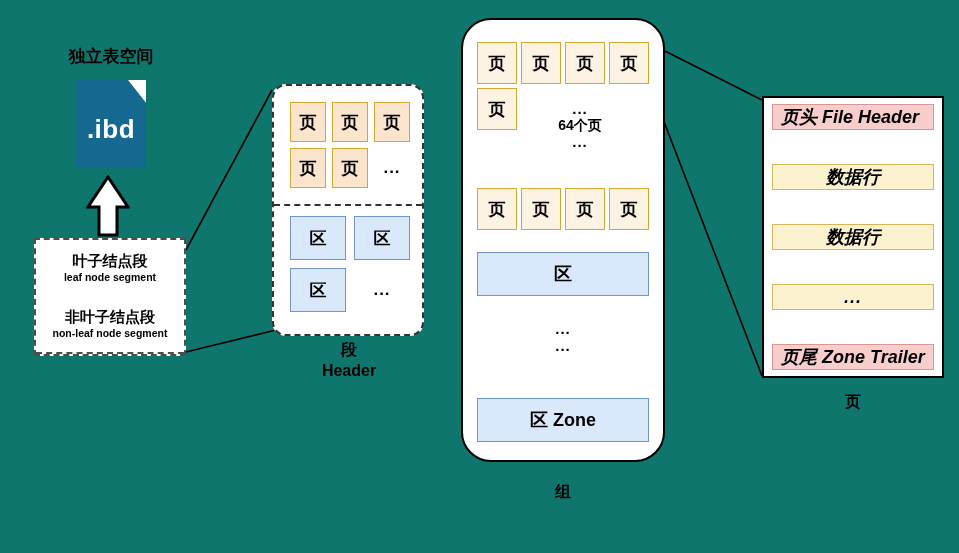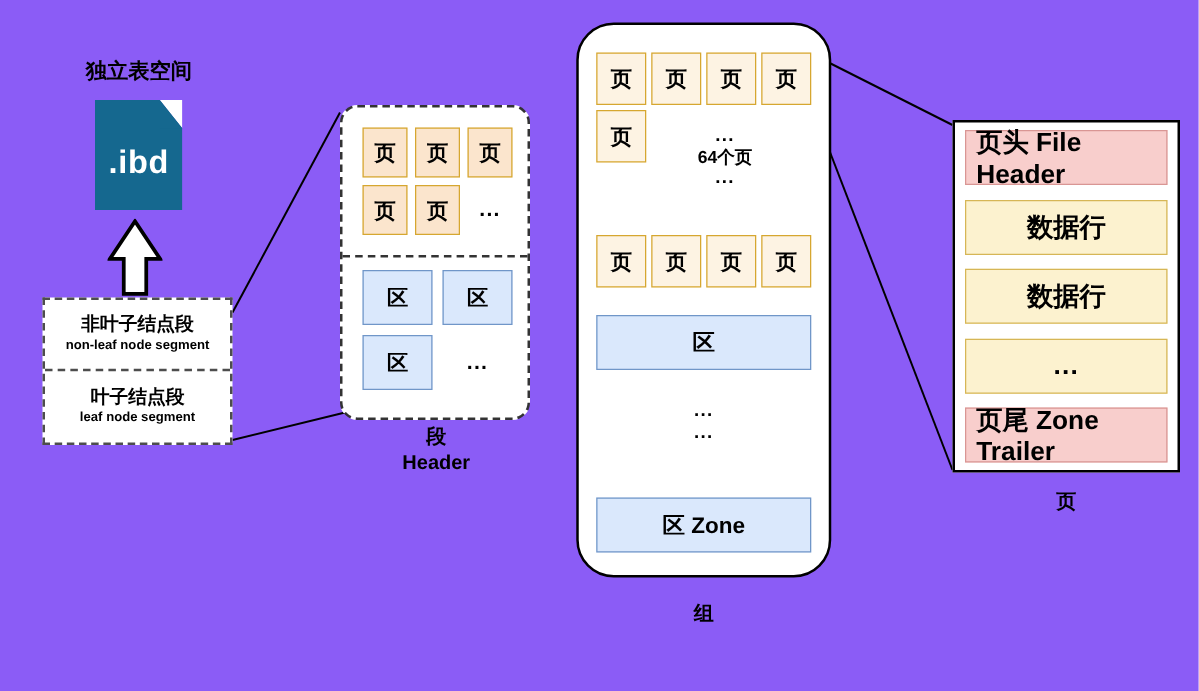--- a/index.html
+++ b/index.html
@@ -8,21 +8,21 @@
     background: #ffffff;
   }
   body {
     font-family: "Liberation Sans", "DejaVu Sans", sans-serif;
     color: #000000;
   }
   #canvas {
     position: relative;
     width: 959px;
     height: 553px;
-    background: #8b5cf6;
+    background: #0f766e;
     overflow: hidden;
   }
   .abs { position: absolute; }
 
   
   .ttl {
     font-size: 17px;
     font-weight: bold;
     text-align: center;
     line-height: 1.25;
@@ -178,25 +178,26 @@
     border: 2px solid #000000;
     box-sizing: border-box;
     background: #ffffff;
     padding: 6px 8px;
     display: flex;
     flex-direction: column;
     justify-content: space-between;
   }
   .prow {
     box-sizing: border-box;
-    height: 44px;
+    height: 26px;
     display: flex;
     align-items: center;
-    font-size: 21px;
-    font-weight: bold;
+    font-size: 18px;
+    font-weight: bold;
+    font-style: italic;
   }
   .prow.hdr {
     background: #f8cecc;
     border: 1.5px solid #d99694;
     justify-content: flex-start;
     padding-left: 8px;
   }
   .prow.data {
     background: #fcf2cf;
     border: 1.5px solid #d6b656;
@@ -237,27 +238,27 @@
     <div class="fold"></div>
     <div class="fold-edge"></div>
     <div class="lbl">.ibd</div>
   </div>
 
   <svg class="abs" id="up-arrow" viewBox="0 0 44 62" xmlns="http://www.w3.org/2000/svg">
     <polygon points="22,2 42,32 31,32 31,60 13,60 13,32 2,32" fill="#ffffff" stroke="#000000" stroke-width="3" stroke-linejoin="miter"></polygon>
   </svg>
 
   <div class="abs" id="seg-def">
+    <div class="half">
+      <div class="cn">叶子结点段</div>
+      <div class="en">leaf node segment</div>
+    </div>
     <div class="half top">
       <div class="cn">非叶子结点段</div>
       <div class="en">non-leaf node segment</div>
-    </div>
-    <div class="half">
-      <div class="cn">叶子结点段</div>
-      <div class="en">leaf node segment</div>
     </div>
   </div>
 
   <div class="abs" id="segment-box">
     <div class="sep"></div>
 
     <div class="abs chip page" style="left:16px; top:16px; width:36px; height:40px;">页</div>
     <div class="abs chip page" style="left:58px; top:16px; width:36px; height:40px;">页</div>
     <div class="abs chip page" style="left:100px; top:16px; width:36px; height:40px;">页</div>
 

